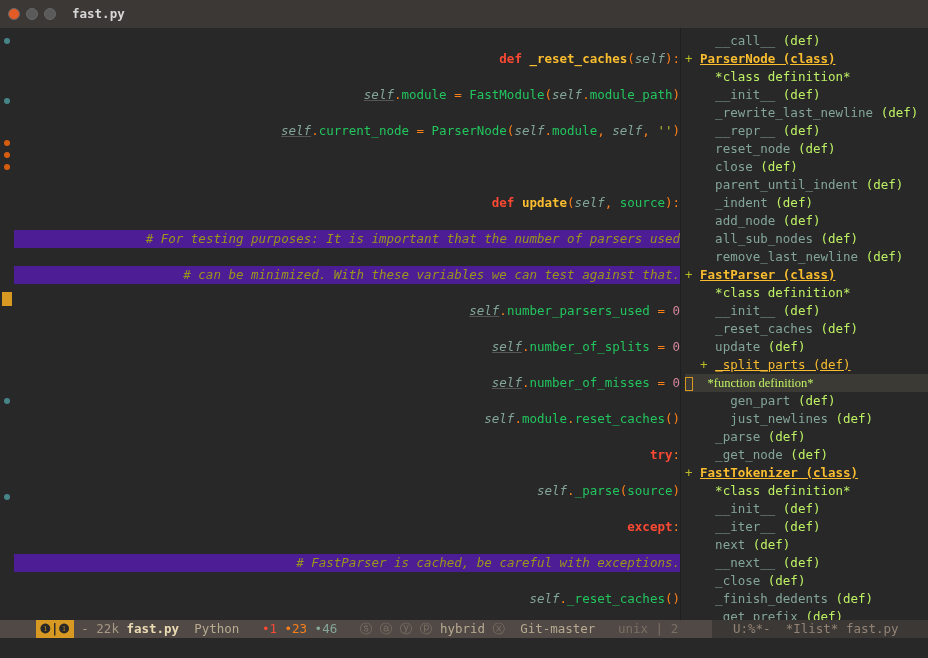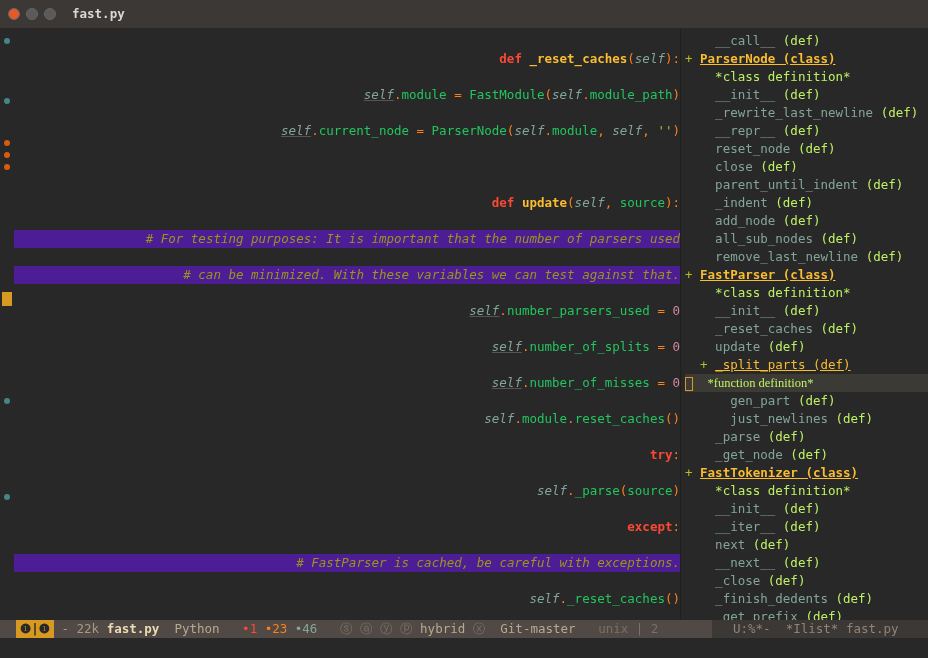--- a/index.html
+++ b/index.html
@@ -90,23 +90,24 @@
 .modeline-row{
   height:18px;
   display:flex;
 }
 .modeline-left{
   flex:1;
   background:#504945;
   color:#a89984;
   display:flex;
   align-items:center;
-  padding-left:16px;
+  padding-left:2px;
   white-space:pre;
   overflow:hidden;
+  justify-content:center;
 }
 .modeline-right{
   width:216px;
   background:#3c3836;
   color:#928374;
   display:flex;
   align-items:center;
   padding-left:21px;
   white-space:pre;
 }

